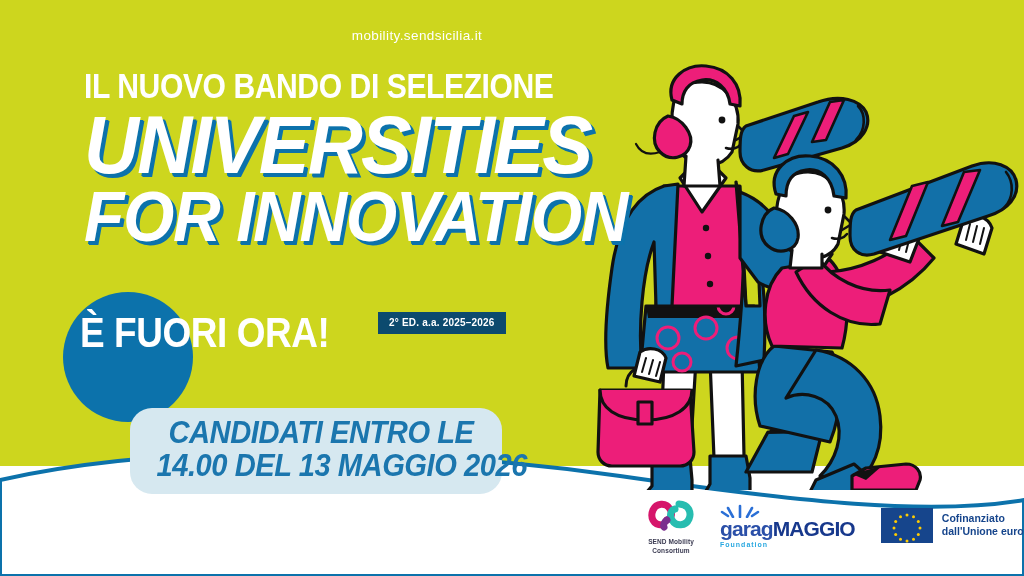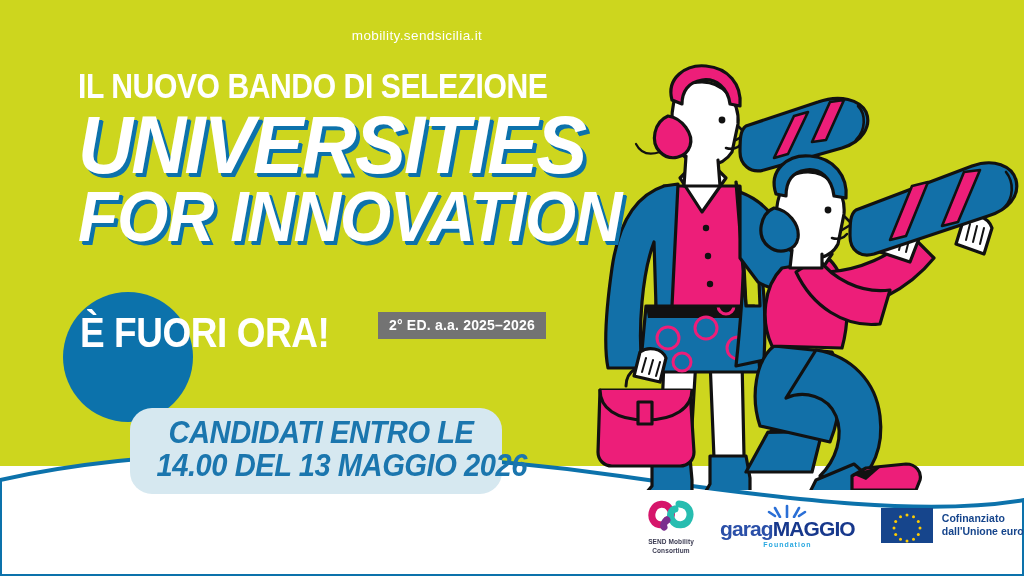--- a/index.html
+++ b/index.html
@@ -25,21 +25,21 @@
   
   .top-url {
     position:absolute; top:28px; left:0; width:834px;
     text-align:center;
     color:#ffffff;
     font-size:13.5px;
     letter-spacing:.4px;
     font-weight:400;
   }
   
-  .headline { position:absolute; left:78px; top:68px; width:560px; }
+  .headline { position:absolute; left:84px; top:68px; width:560px; }
   .kicker {
     color:#ffffff;
     font-size:35px;
     font-weight:bold;
     letter-spacing:-0.5px;
     line-height:1;
     transform:scaleX(.86);
     transform-origin:left center;
     white-space:nowrap;
   }
@@ -83,23 +83,23 @@
     letter-spacing:-0.5px;
     line-height:1;
     white-space:nowrap;
     transform:scaleX(.88);
     transform-origin:left center;
   }
   
   .edition-badge {
     position:absolute;
     left:378px; top:312px;
-    background:#737373;
-    color:#ffffff;
-    font-size:14px;
+    background:#0c4a6e;
+    color:#ffffff;
+    font-size:10px;
     font-weight:bold;
     letter-spacing:.2px;
     padding:5px 11px 6px 11px;
     white-space:nowrap;
   }
   
   .deadline-panel {
     position:absolute;
     left:130px; top:408px;
     width:372px; height:86px;
@@ -129,21 +129,21 @@
     position:absolute;
     left:648px; bottom:18px;
     height:66px;
     display:flex; align-items:center; gap:26px;
   }
   .logo-send { display:flex; flex-direction:column; align-items:center; gap:3px; }
   .logo-send-caption {
     font-size:6.5px; color:#3b3b52; text-align:center;
     line-height:1.25; font-weight:bold; letter-spacing:.1px;
   }
-  .logo-ger { display:flex; flex-direction:column; align-items:center; }
+  .logo-ger { display:flex; flex-direction:column; }
   .ger-word {
     font-size:21px; font-weight:bold; color:#17388C;
     letter-spacing:-0.9px; line-height:1; display:flex; align-items:baseline;
   }
   .ger-word .lite { color:#2A4FA8; }
   .ger-foundation {
     font-size:7px; color:#29A8E0; font-weight:bold;
     letter-spacing:1px; margin-top:2px;
   }
   .logo-eu { display:flex; align-items:center; gap:9px; }

